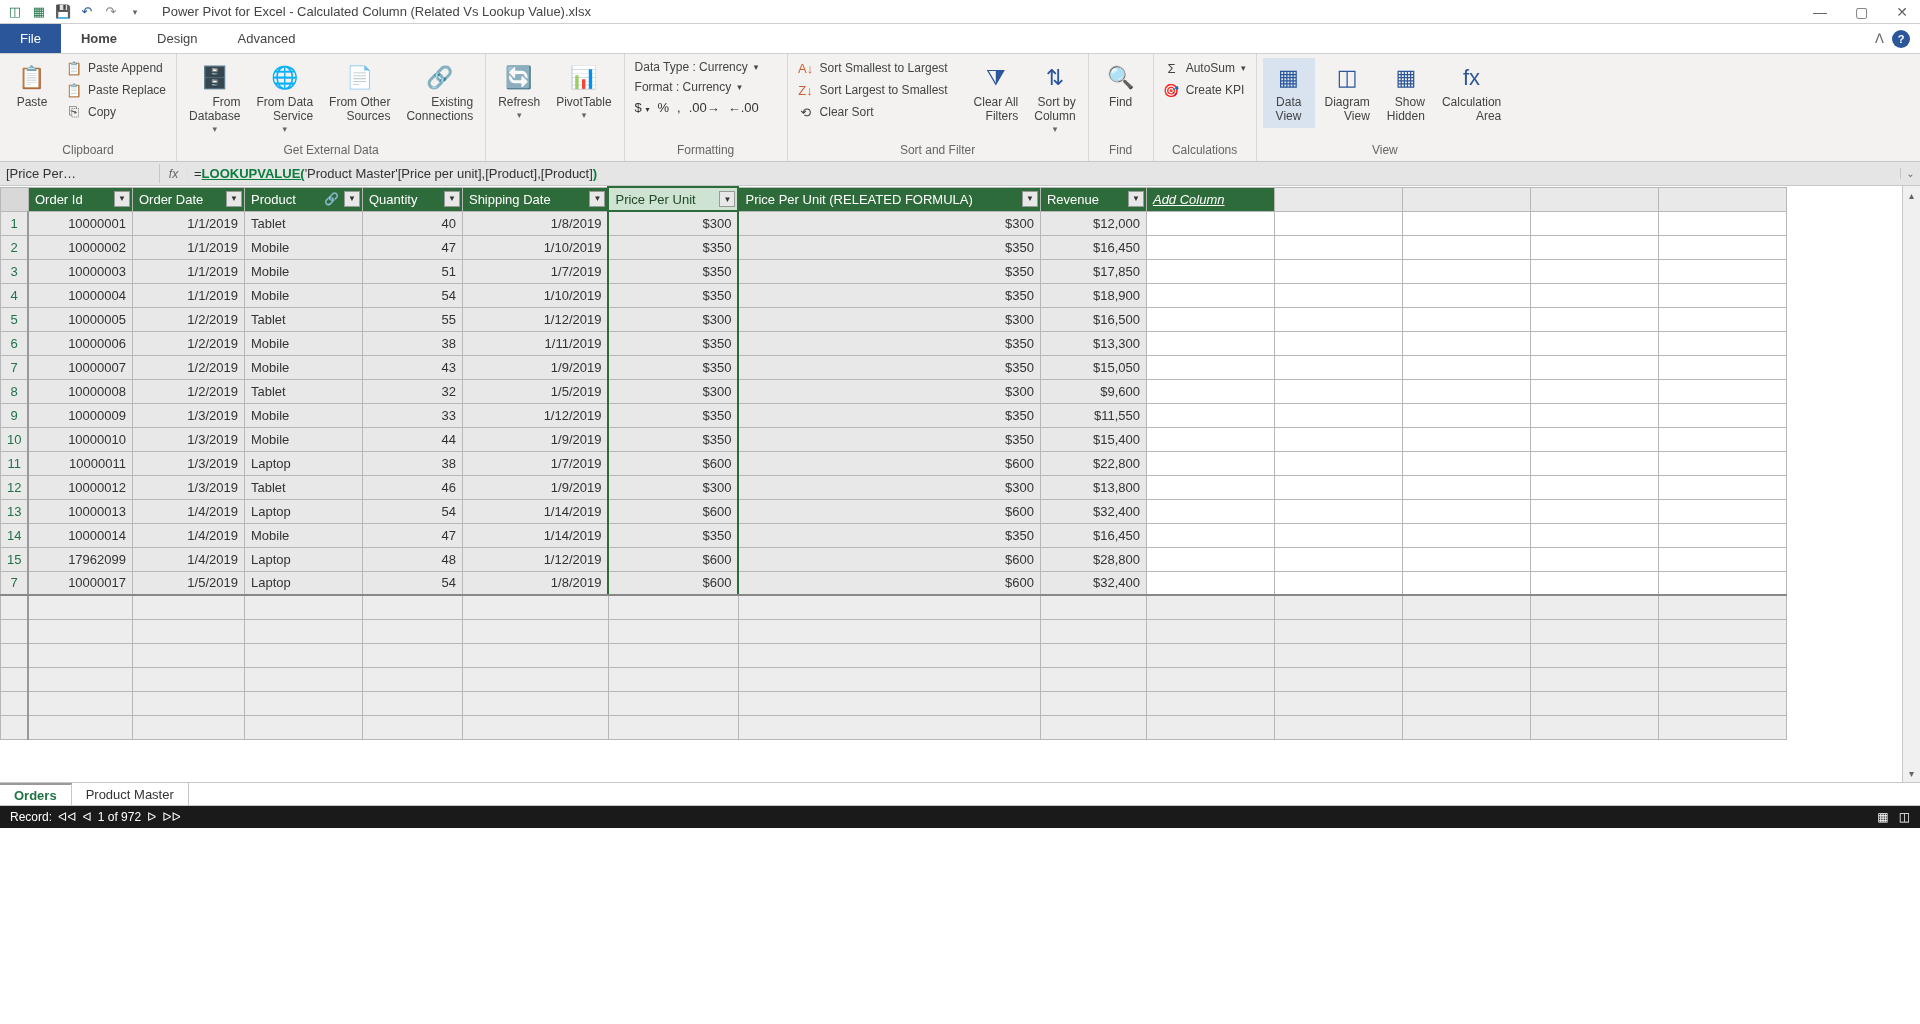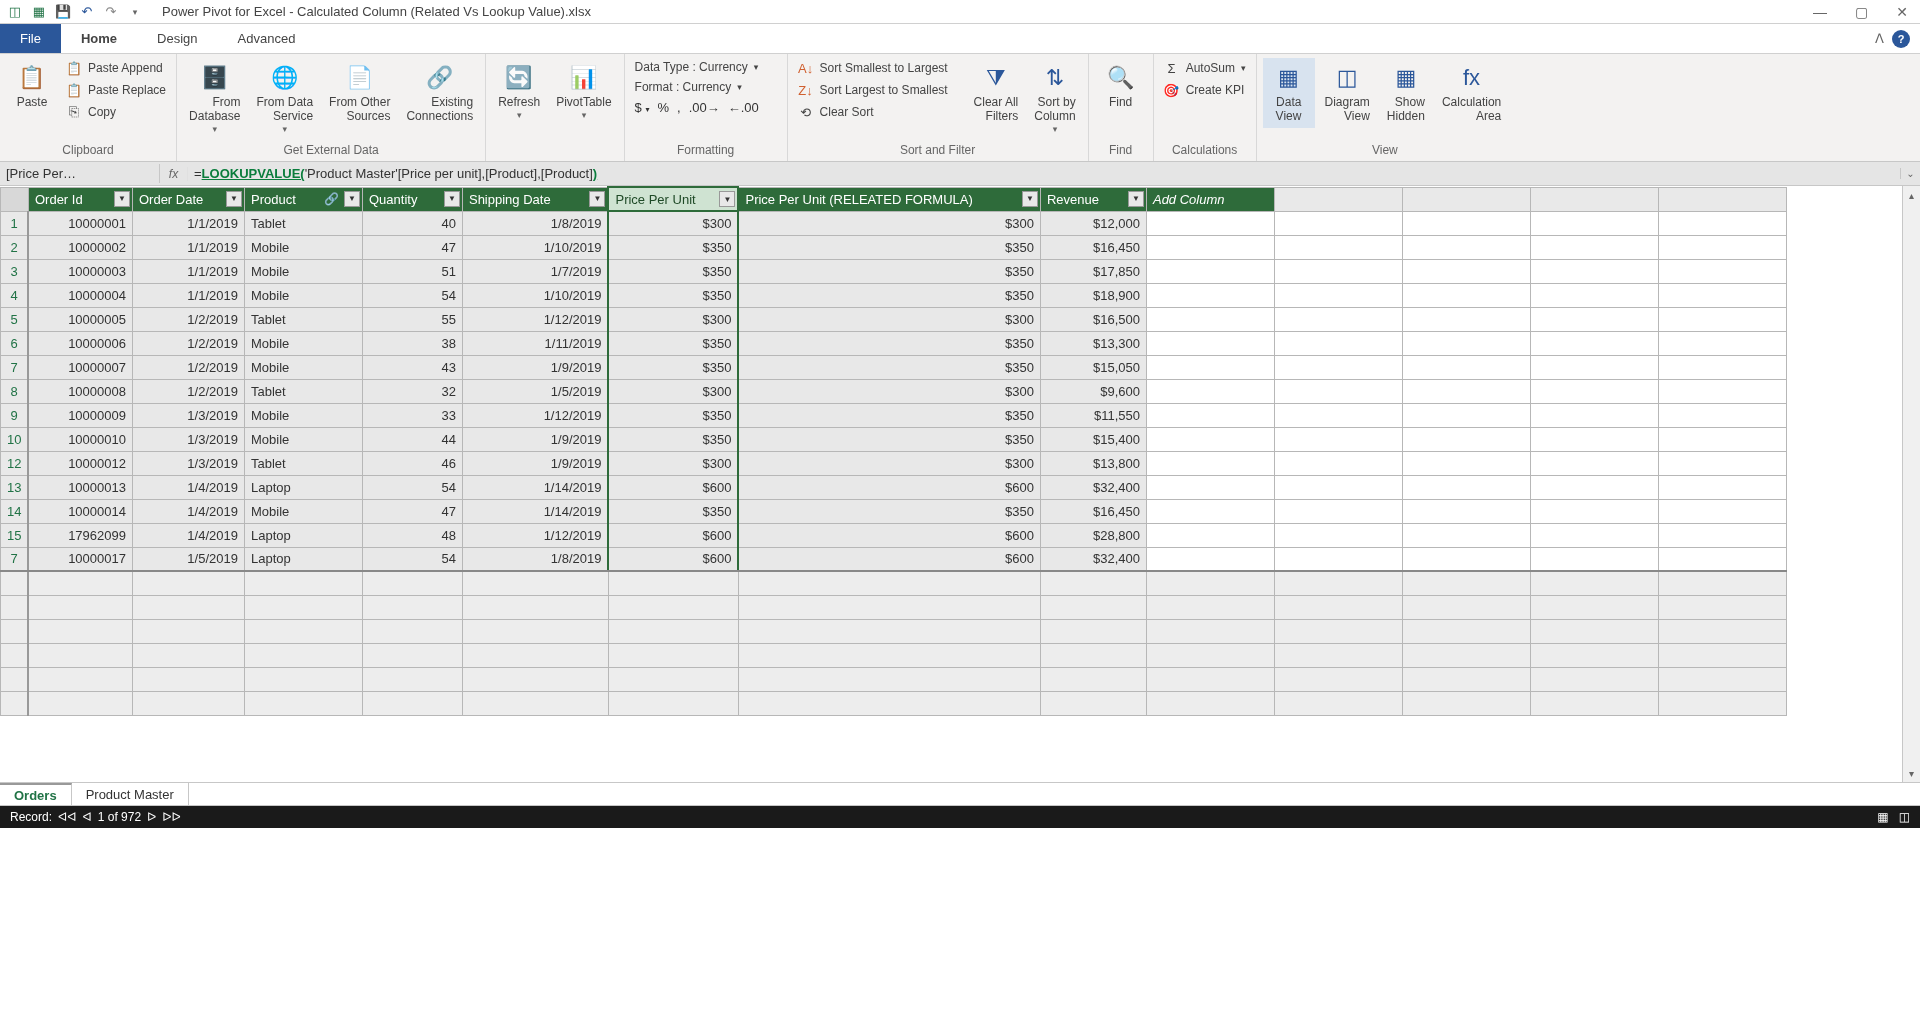--- a/index.html
+++ b/index.html
@@ -44,21 +44,21 @@
 
 
 .grid-wrap { position: relative; height: 596px; display: flex; }
 .grid { flex: 1; overflow: hidden; }
 table { border-collapse: collapse; table-layout: fixed; }
 th, td { border: 1px solid #b7b7b7; height: 24px; font-size: 13px; padding: 0 6px; white-space: nowrap; overflow: hidden; }
 th { background: #2e6b3a; color: #fff; font-weight: normal; text-align: left; position: relative; }
 th.selected { background: #cfe3d2; color: #1f4a27; border: 2px solid #2e6b3a; }
 th .dd { position: absolute; right: 2px; top: 3px; width: 16px; height: 16px; background: #e8e8e8; border: 1px solid #999; display: flex; align-items: center; justify-content: center; font-size: 8px; color: #333; }
 th .link { position: absolute; right: 22px; top: 3px; width: 16px; height: 16px; display: flex; align-items: center; justify-content: center; font-size: 12px; color: #fff; }
-th.addcol { font-style: italic; background: #2e6b3a; }
+th.addcol { font-style: italic; background: #2e6b3a; text-decoration: underline; }
 .rowhdr { background: #e9e9e9; text-align: center; color: #217346; width: 26px; border-right: 2px solid #999; }
 td { background: #e8e8e8; }
 td.num { text-align: right; }
 td.sel { border-left: 2px solid #2e6b3a; border-right: 2px solid #2e6b3a; }
 tr.last-data td { border-bottom: 2px solid #888; }
 tr.empty td { background: #ededed; }
 .corner { background: #d8d8d8; }
 .vscroll { width: 18px; background: #f0f0f0; border-left: 1px solid #c7c7c7; display: flex; flex-direction: column; align-items: center; }
 .vscroll .arrow { height: 18px; font-size: 10px; color: #666; display: flex; align-items: center; justify-content: center; width: 100%; }
 .vscroll .track { flex: 1; }
@@ -486,20 +486,36 @@
             <td class="num sel">$350</td>
             <td class="num">$350</td>
             <td class="num">$15,400</td>
             <td style="background:#fff"></td>
             <td style="background:#fff"></td>
             <td style="background:#fff"></td>
             <td style="background:#fff"></td>
             <td style="background:#fff"></td>
           </tr>
           <tr>
+            <td class="rowhdr">11</td>
+            <td class="num">10000011</td>
+            <td class="num">1/3/2019</td>
+            <td>Laptop</td>
+            <td class="num">38</td>
+            <td class="num">1/7/2019</td>
+            <td class="num sel">$600</td>
+            <td class="num">$600</td>
+            <td class="num">$22,800</td>
+            <td style="background:#fff"></td>
+            <td style="background:#fff"></td>
+            <td style="background:#fff"></td>
+            <td style="background:#fff"></td>
+            <td style="background:#fff"></td>
+          </tr>
+          <tr>
             <td class="rowhdr">12</td>
             <td class="num">10000012</td>
             <td class="num">1/3/2019</td>
             <td>Tablet</td>
             <td class="num">46</td>
             <td class="num">1/9/2019</td>
             <td class="num sel">$300</td>
             <td class="num">$300</td>
             <td class="num">$13,800</td>
             <td style="background:#fff"></td>

